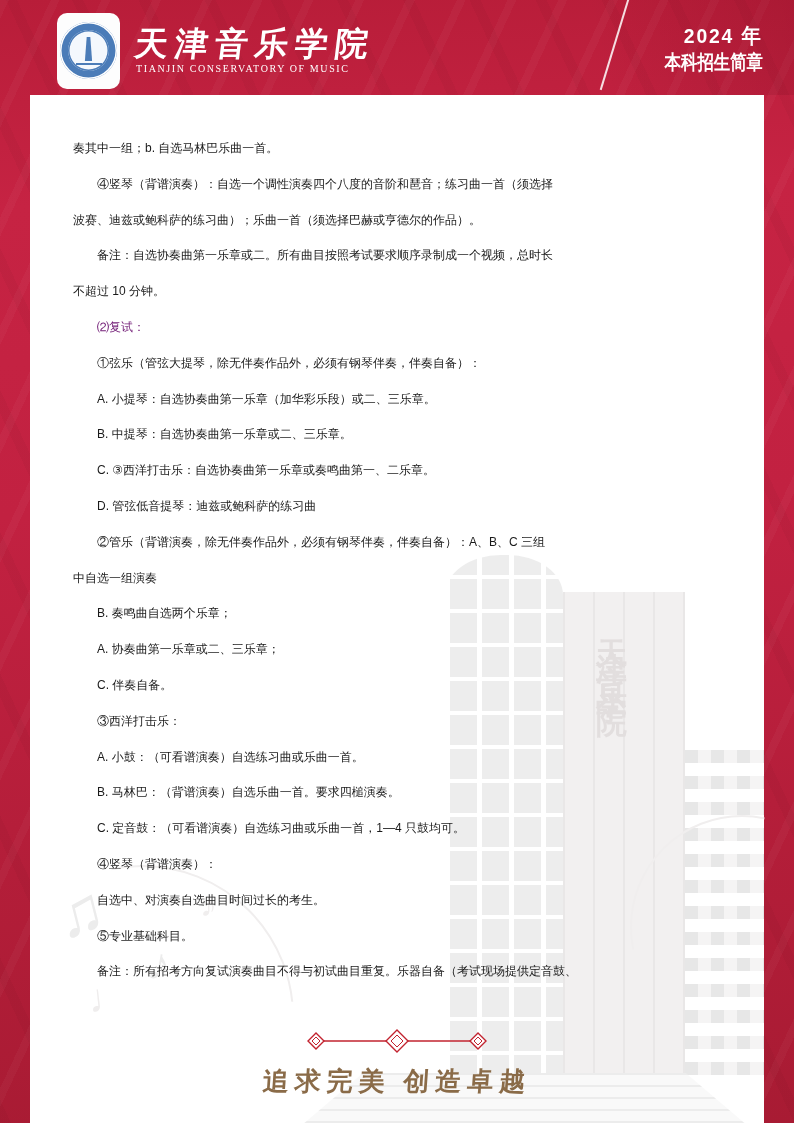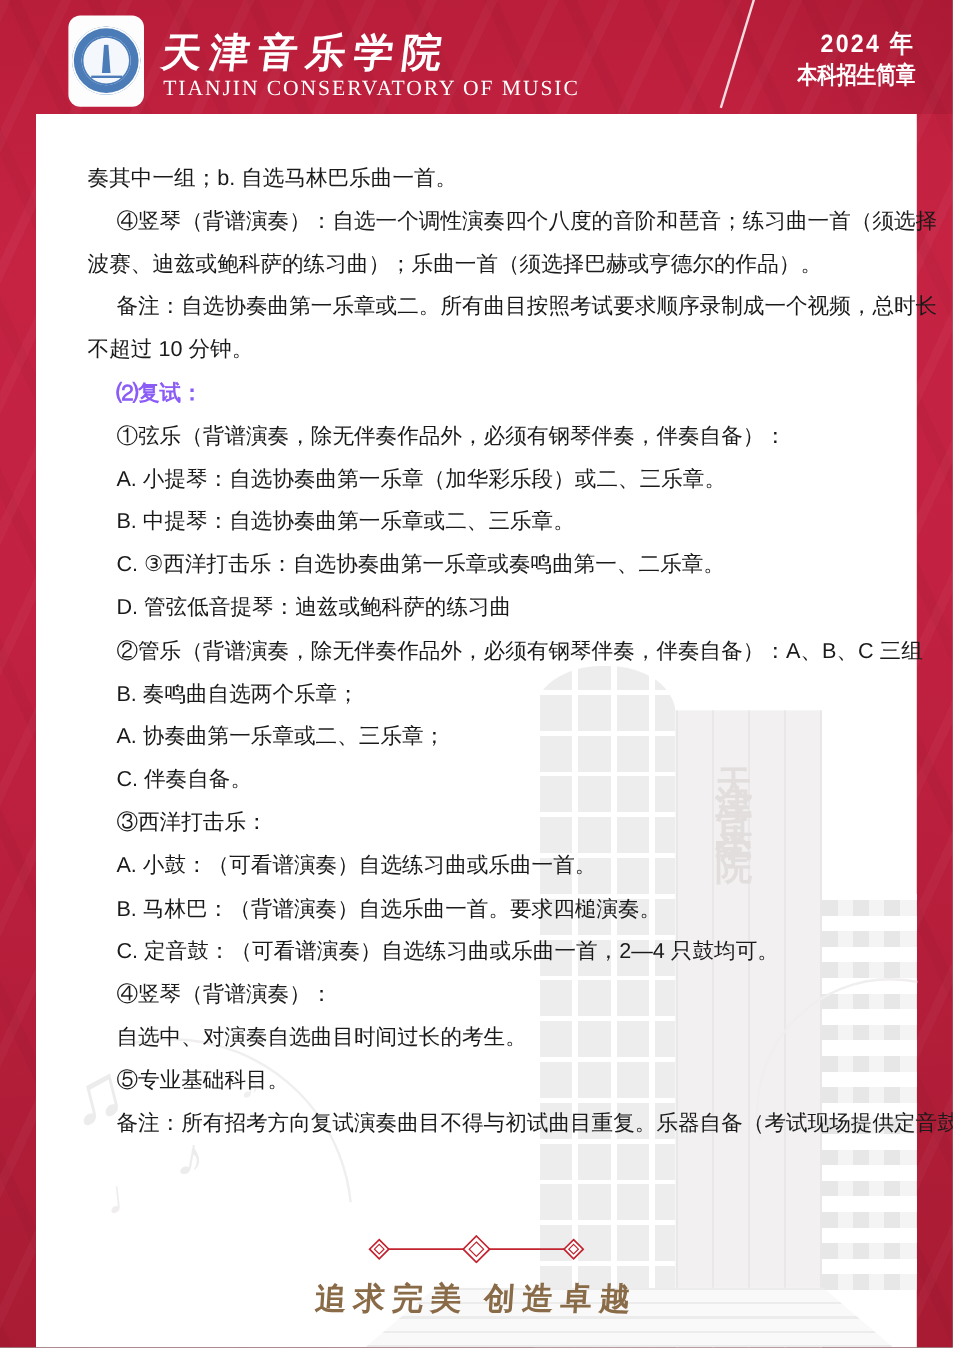--- a/index.html
+++ b/index.html
@@ -22,21 +22,21 @@
   .logo-disc{position:absolute;left:3px;top:9px;width:57px;height:57px;border-radius:50%;
     background:#4b7cb8;box-shadow:inset 0 0 0 1.5px #ffffff;}
   .logo-disc::before{content:"";position:absolute;inset:8px;border-radius:50%;background:#f4f8fd;
     box-shadow:inset 0 0 0 1.5px #4b7cb8;}
   .logo-tower{position:absolute;left:50%;top:15px;transform:translateX(-50%);width:10px;height:24px;
     background:#4b7cb8;clip-path:polygon(32% 0,68% 0,86% 100%,14% 100%);}
   .logo-base{position:absolute;left:50%;top:41px;transform:translateX(-50%);width:26px;height:2px;background:#4b7cb8;
     box-shadow:0 4px 0 -1px #4b7cb8;}
   .school-cn{position:absolute;left:135px;top:22px;color:#ffffff;font-size:33px;font-weight:bold;
     letter-spacing:7px;transform:skewX(-7deg);font-family:"Liberation Serif",serif;white-space:nowrap;}
-  .school-en{position:absolute;left:136px;top:63px;color:#ffffff;font-size:18px;letter-spacing:1.6px;
+  .school-en{position:absolute;left:136px;top:63px;color:#ffffff;font-size:10px;letter-spacing:1.6px;
     font-family:"Liberation Serif",serif;white-space:nowrap;}
   .hdr-slash{position:absolute;left:614px;top:-6px;width:2px;height:98px;background:rgba(255,255,255,.85);
     transform:rotate(17deg);}
   .hdr-year{position:absolute;right:31px;top:22px;color:#fff;font-weight:bold;font-size:21px;
     letter-spacing:2px;white-space:nowrap;transform:scaleX(.92);transform-origin:right;}
   .hdr-title{position:absolute;right:31px;top:49px;color:#fff;font-weight:bold;font-size:20px;
     letter-spacing:0px;white-space:nowrap;transform:scaleX(.82);transform-origin:right;}
   
   .card{position:absolute;left:30px;top:95px;width:734px;height:1028px;background:#ffffff;z-index:1;}
   
@@ -62,23 +62,23 @@
     clip-path:polygon(0 0,60% 0,60% 60%,0 60%);}
   .wm-note{font-size:64px;color:#ececec;}
   .n1{left:26px;top:780px;transform:rotate(-14deg);}
   .n2{left:118px;top:842px;font-size:46px;transform:rotate(10deg);}
   .n3{left:58px;top:880px;font-size:40px;transform:rotate(-6deg);color:#efeded;}
   .n4{left:170px;top:790px;font-size:34px;color:#f0eeee;}
   .wm-arc{left:-40px;top:770px;width:300px;height:300px;border:2px solid #f0eeee;border-radius:50%;
     clip-path:polygon(40% 0,100% 0,100% 45%,40% 45%);}
   
   .text-block{position:absolute;left:43px;right:27px;top:36px;z-index:2;}
-  .line{margin:0;font-size:18px;line-height:35.8px;color:#1a1a1a;white-space:nowrap;}
+  .line{margin:0;font-size:12px;line-height:35.8px;color:#1a1a1a;white-space:nowrap;}
   .line.ind{text-indent:24px;}
-  .line.brown{color:#8b5cf6;font-weight:bold;}
+  .line.brown{color:#701a75;font-weight:normal;}
   
   .footer{position:absolute;left:0;right:0;top:934px;text-align:center;z-index:2;}
   .motto{margin:7px 0 0 0;font-family:"Liberation Serif",serif;font-weight:bold;font-size:26px;
     letter-spacing:6px;color:#8a6b48;transform:skewX(-4deg);}
 </style>
 </head>
 <body>
 
 <div class="page">
 
@@ -111,33 +111,34 @@
     <div class="wm wm-note n3">♩</div>
     <div class="wm wm-note n4">♪</div>
 
     <div class="text-block">
         <p class="line flush">奏其中一组；b. 自选马林巴乐曲一首。</p>
         <p class="line ind">④竖琴（背谱演奏）：自选一个调性演奏四个八度的音阶和琶音；练习曲一首（须选择</p>
         <p class="line flush">波赛、迪兹或鲍科萨的练习曲）；乐曲一首（须选择巴赫或亨德尔的作品）。</p>
         <p class="line ind">备注：自选协奏曲第一乐章或二。所有曲目按照考试要求顺序录制成一个视频，总时长</p>
         <p class="line flush">不超过 10 分钟。</p>
         <p class="line ind brown">⑵复试：</p>
-        <p class="line ind">①弦乐（背谱演奏，除无伴奏作品外，必须有钢琴伴奏，伴奏自备）：</p>
+        <p class="line ind">①弦乐（管弦大提琴，除无伴奏作品外，必须有钢琴伴奏，伴奏自备）：</p>
         <p class="line ind">A. 小提琴：自选协奏曲第一乐章（加华彩乐段）或二、三乐章。</p>
         <p class="line ind">B. 中提琴：自选协奏曲第一乐章或二、三乐章。</p>
         <p class="line ind">C. ③西洋打击乐：自选协奏曲第一乐章或奏鸣曲第一、二乐章。</p>
         <p class="line ind">D. 管弦低音提琴：迪兹或鲍科萨的练习曲</p>
         <p class="line ind">②管乐（背谱演奏，除无伴奏作品外，必须有钢琴伴奏，伴奏自备）：A、B、C 三组</p>
+        <p class="line flush">中自选一组演奏</p>
         <p class="line ind">B. 奏鸣曲自选两个乐章；</p>
         <p class="line ind">A. 协奏曲第一乐章或二、三乐章；</p>
         <p class="line ind">C. 伴奏自备。</p>
         <p class="line ind">③西洋打击乐：</p>
         <p class="line ind">A. 小鼓：（可看谱演奏）自选练习曲或乐曲一首。</p>
         <p class="line ind">B. 马林巴：（背谱演奏）自选乐曲一首。要求四槌演奏。</p>
-        <p class="line ind">C. 定音鼓：（可看谱演奏）自选练习曲或乐曲一首，2—4 只鼓均可。</p>
+        <p class="line ind">C. 定音鼓：（可看谱演奏）自选练习曲或乐曲一首，1—4 只鼓均可。</p>
         <p class="line ind">④竖琴（背谱演奏）：</p>
         <p class="line ind">自选中、对演奏自选曲目时间过长的考生。</p>
         <p class="line ind">⑤专业基础科目。</p>
         <p class="line ind">备注：所有招考方向复试演奏曲目不得与初试曲目重复。乐器自备（考试现场提供定音鼓、</p>
       </div>
 
     <div class="footer">
       <svg width="190" height="24" viewBox="0 0 190 24">
         <line x1="14" y1="12" x2="176" y2="12" stroke="#c2232f" stroke-width="1.4"></line>
         <path d="M14 4 L22 12 L14 20 L6 12 Z" fill="#ffffff" stroke="#c2232f" stroke-width="1.4"></path>

